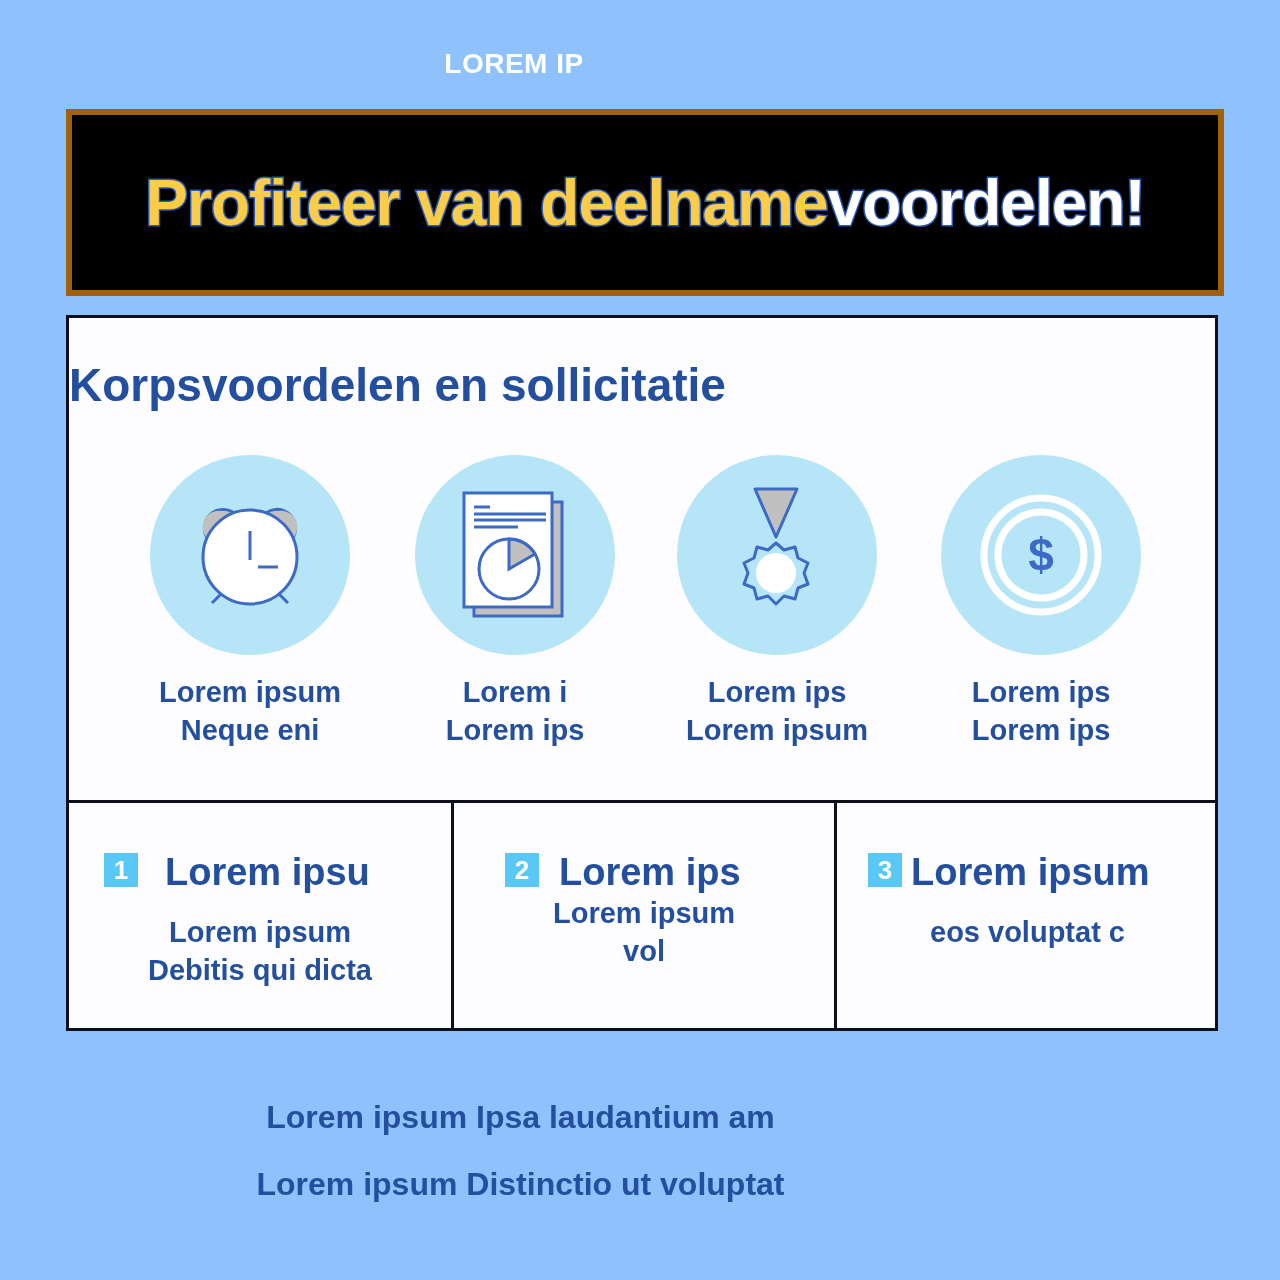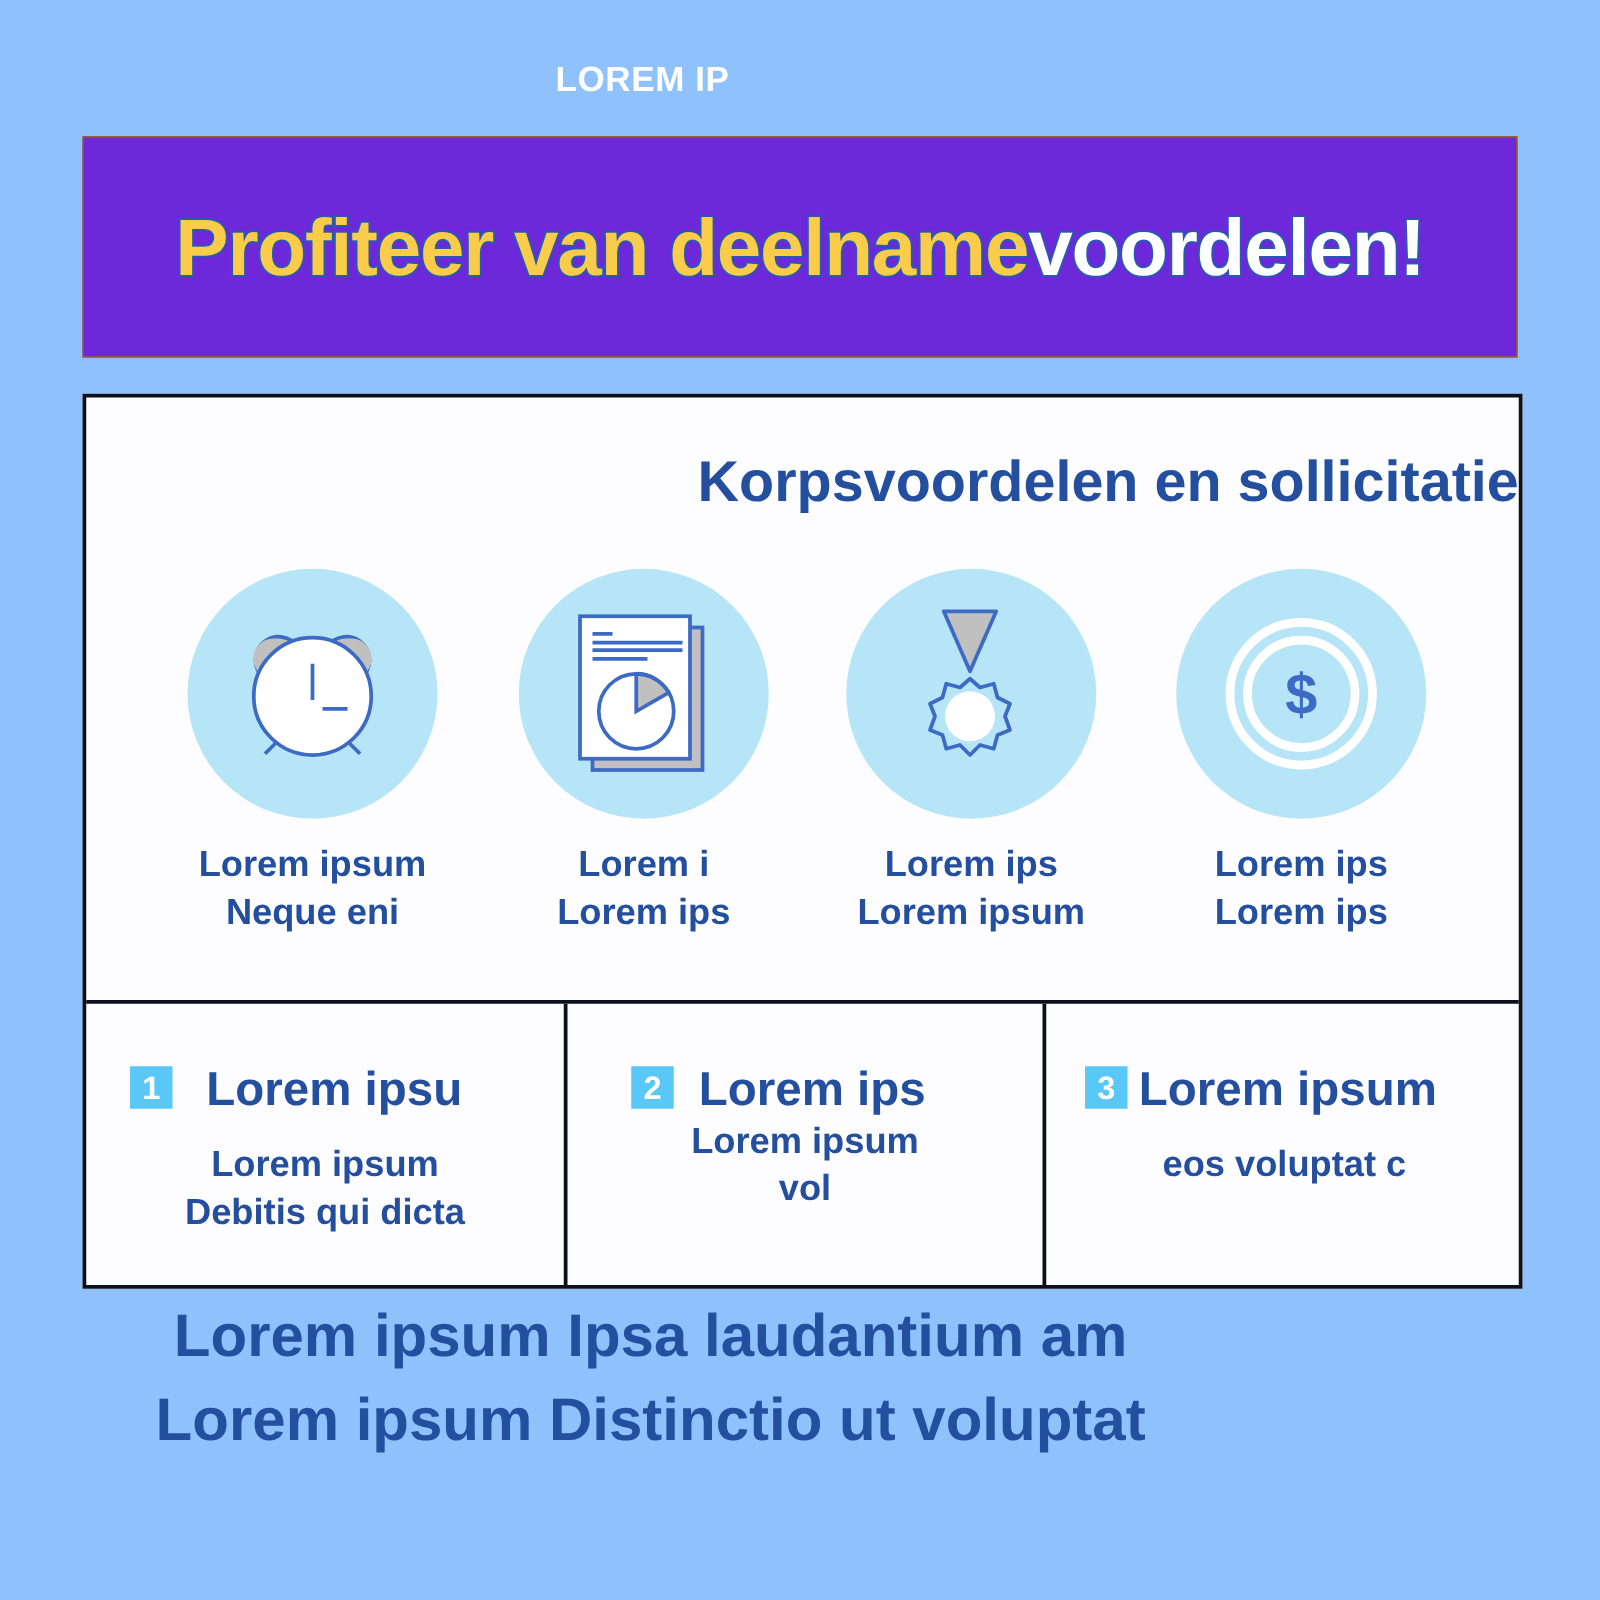--- a/index.html
+++ b/index.html
@@ -9,21 +9,21 @@
       font-family: "Liberation Sans", "DejaVu Sans", sans-serif;
       position: relative; overflow: hidden;
     }
     .brand {
       position: absolute; top: 48px; left: 0; width: 1028px;
       text-align: center; color: #ffffff; font-weight: bold;
       font-size: 28px; letter-spacing: 0.5px;
     }
     .title-box {
       position: absolute; left: 66px; top: 109px; width: 1146px; height: 175px;
-      background: #6d28d9; border: 1px solid #a16207;
+      background: #000000; border: 6px solid #a16207;
       display: flex; align-items: center; justify-content: center;
     }
     .hero-title {
       margin: 0; font-size: 64px; font-weight: 900; letter-spacing: -1px;
       white-space: nowrap; font-family: "Liberation Sans", sans-serif;
     }
     .hero-title .yellow {
       color: #fbcb4a;
       -webkit-text-stroke: 3px #2a59b3;
       paint-order: stroke fill;
@@ -31,21 +31,21 @@
     .hero-title .white {
       color: #ffffff;
       -webkit-text-stroke: 3px #2a59b3;
       paint-order: stroke fill;
     }
     .main-box {
       position: absolute; left: 66px; top: 315px; width: 1146px; height: 710px;
       background: #fdfdff; border: 3px solid #0d0f1c;
     }
     .section-title {
-      position: absolute; top: 40px; left: 0; width: 100%; text-align: right;
+      position: absolute; top: 40px; left: 0; width: 100%; text-align: left;
       margin: 0; color: #234f9e; font-size: 46px; font-weight: bold;
     }
     .icon-row { position: absolute; top: 137px; left: 0; width: 100%; height: 300px; }
     .icon-col { position: absolute; top: 0; width: 240px; text-align: center; }
     .icon-circle {
       width: 200px; height: 200px; border-radius: 50%; background: #b5e5f7;
       margin: 0 auto; display: flex; align-items: center; justify-content: center;
     }
     .icon-label {
       margin-top: 18px; color: #234f9e; font-size: 29px; font-weight: bold; line-height: 38px;
@@ -61,22 +61,22 @@
       color: #ffffff; font-weight: 900; font-size: 26px; line-height: 34px; text-align: center;
     }
     .step-title {
       position: absolute; color: #234f9e; font-size: 38px; font-weight: bold; white-space: nowrap;
     }
     .step-desc {
       position: absolute; left: 0; width: 100%; text-align: center;
       color: #234f9e; font-size: 29px; font-weight: bold; line-height: 38px;
     }
     .footer {
-      position: absolute; left: 0; top: 1036px; width: 1041px; text-align: center;
-      color: #234f9e; font-size: 48px; font-weight: bold; line-height: 67px;
+      position: absolute; left: 0; top: 1084px; width: 1041px; text-align: center;
+      color: #234f9e; font-size: 32px; font-weight: bold; line-height: 67px;
     }
   </style>
 </head>
 <body>
 
 <div class="brand">LOREM IP</div>
 
 <div class="title-box">
   <h1 class="hero-title"><span class="yellow">Profiteer van deelname</span><span class="white">voordelen!</span></h1>
 </div>

